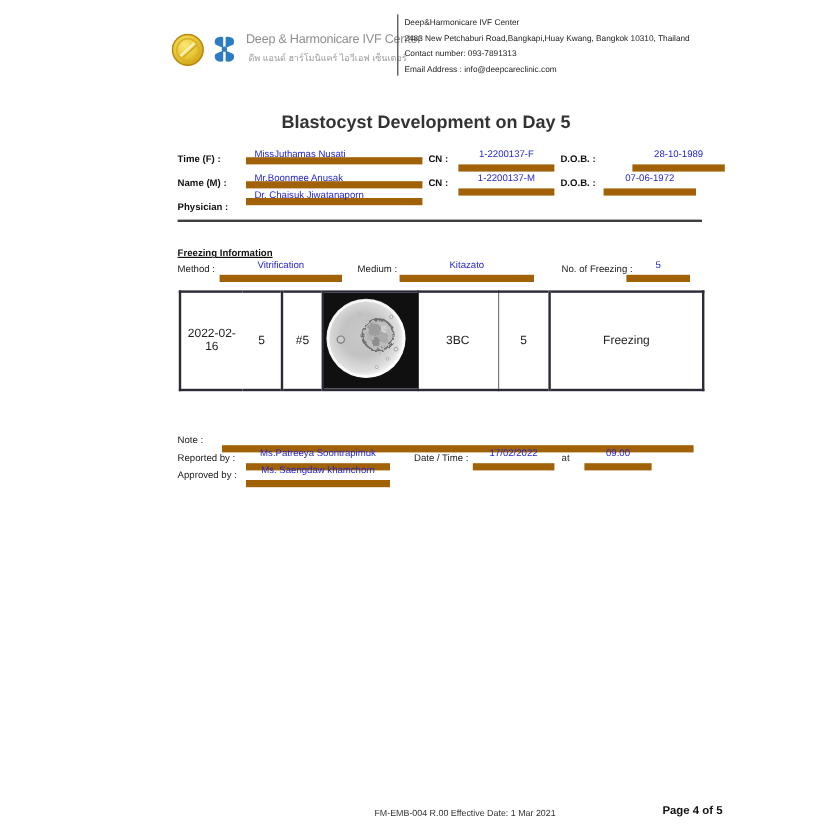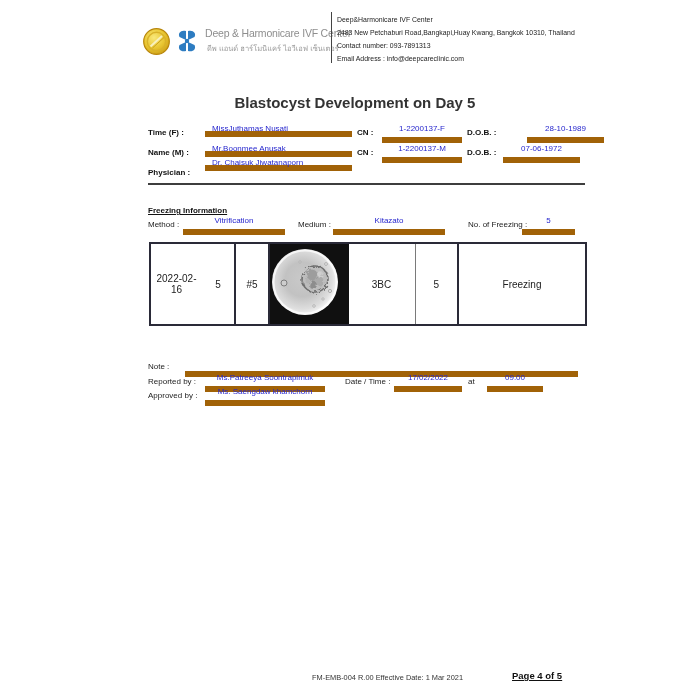--- a/index.html
+++ b/index.html
@@ -29,21 +29,21 @@
   table.emb{position:absolute;left:149px;top:242px;border-collapse:collapse;table-layout:fixed;width:436px;}
   table.emb,table.emb tr{border:2px solid #2a2a38;}
   table.emb th{background:#8cc7e9;height:21px;font-size:7.6px;font-weight:700;color:#15152c;
     border-bottom:1.5px solid #2a2a38;padding:0;text-align:center;}
   table.emb td{height:80px;font-size:10px;color:#222;text-align:center;vertical-align:middle;padding:0;}
   .b-thick{border-left:2px solid #2a2a38;}
   .b-thin{border-left:1px solid #7a7a7a;}
   .pic-cell{padding:0;line-height:0;}
   
   .foot-code{position:absolute;left:312px;top:673px;font-size:7.4px;color:#333;white-space:nowrap;}
-  .foot-page{position:absolute;left:512px;top:670px;font-size:9.5px;font-weight:700;color:#111;white-space:nowrap;text-decoration:underline;}
+  .foot-page{position:absolute;left:552px;top:670px;font-size:9.5px;font-weight:700;color:#111;white-space:nowrap;}
 </style>
 </head>
 <body>
 
 <div class="page">
 
   <div>
 
     <span class="abs" style="left:143px;top:28px;">
       <svg width="27" height="27" viewBox="0 0 27 27">

